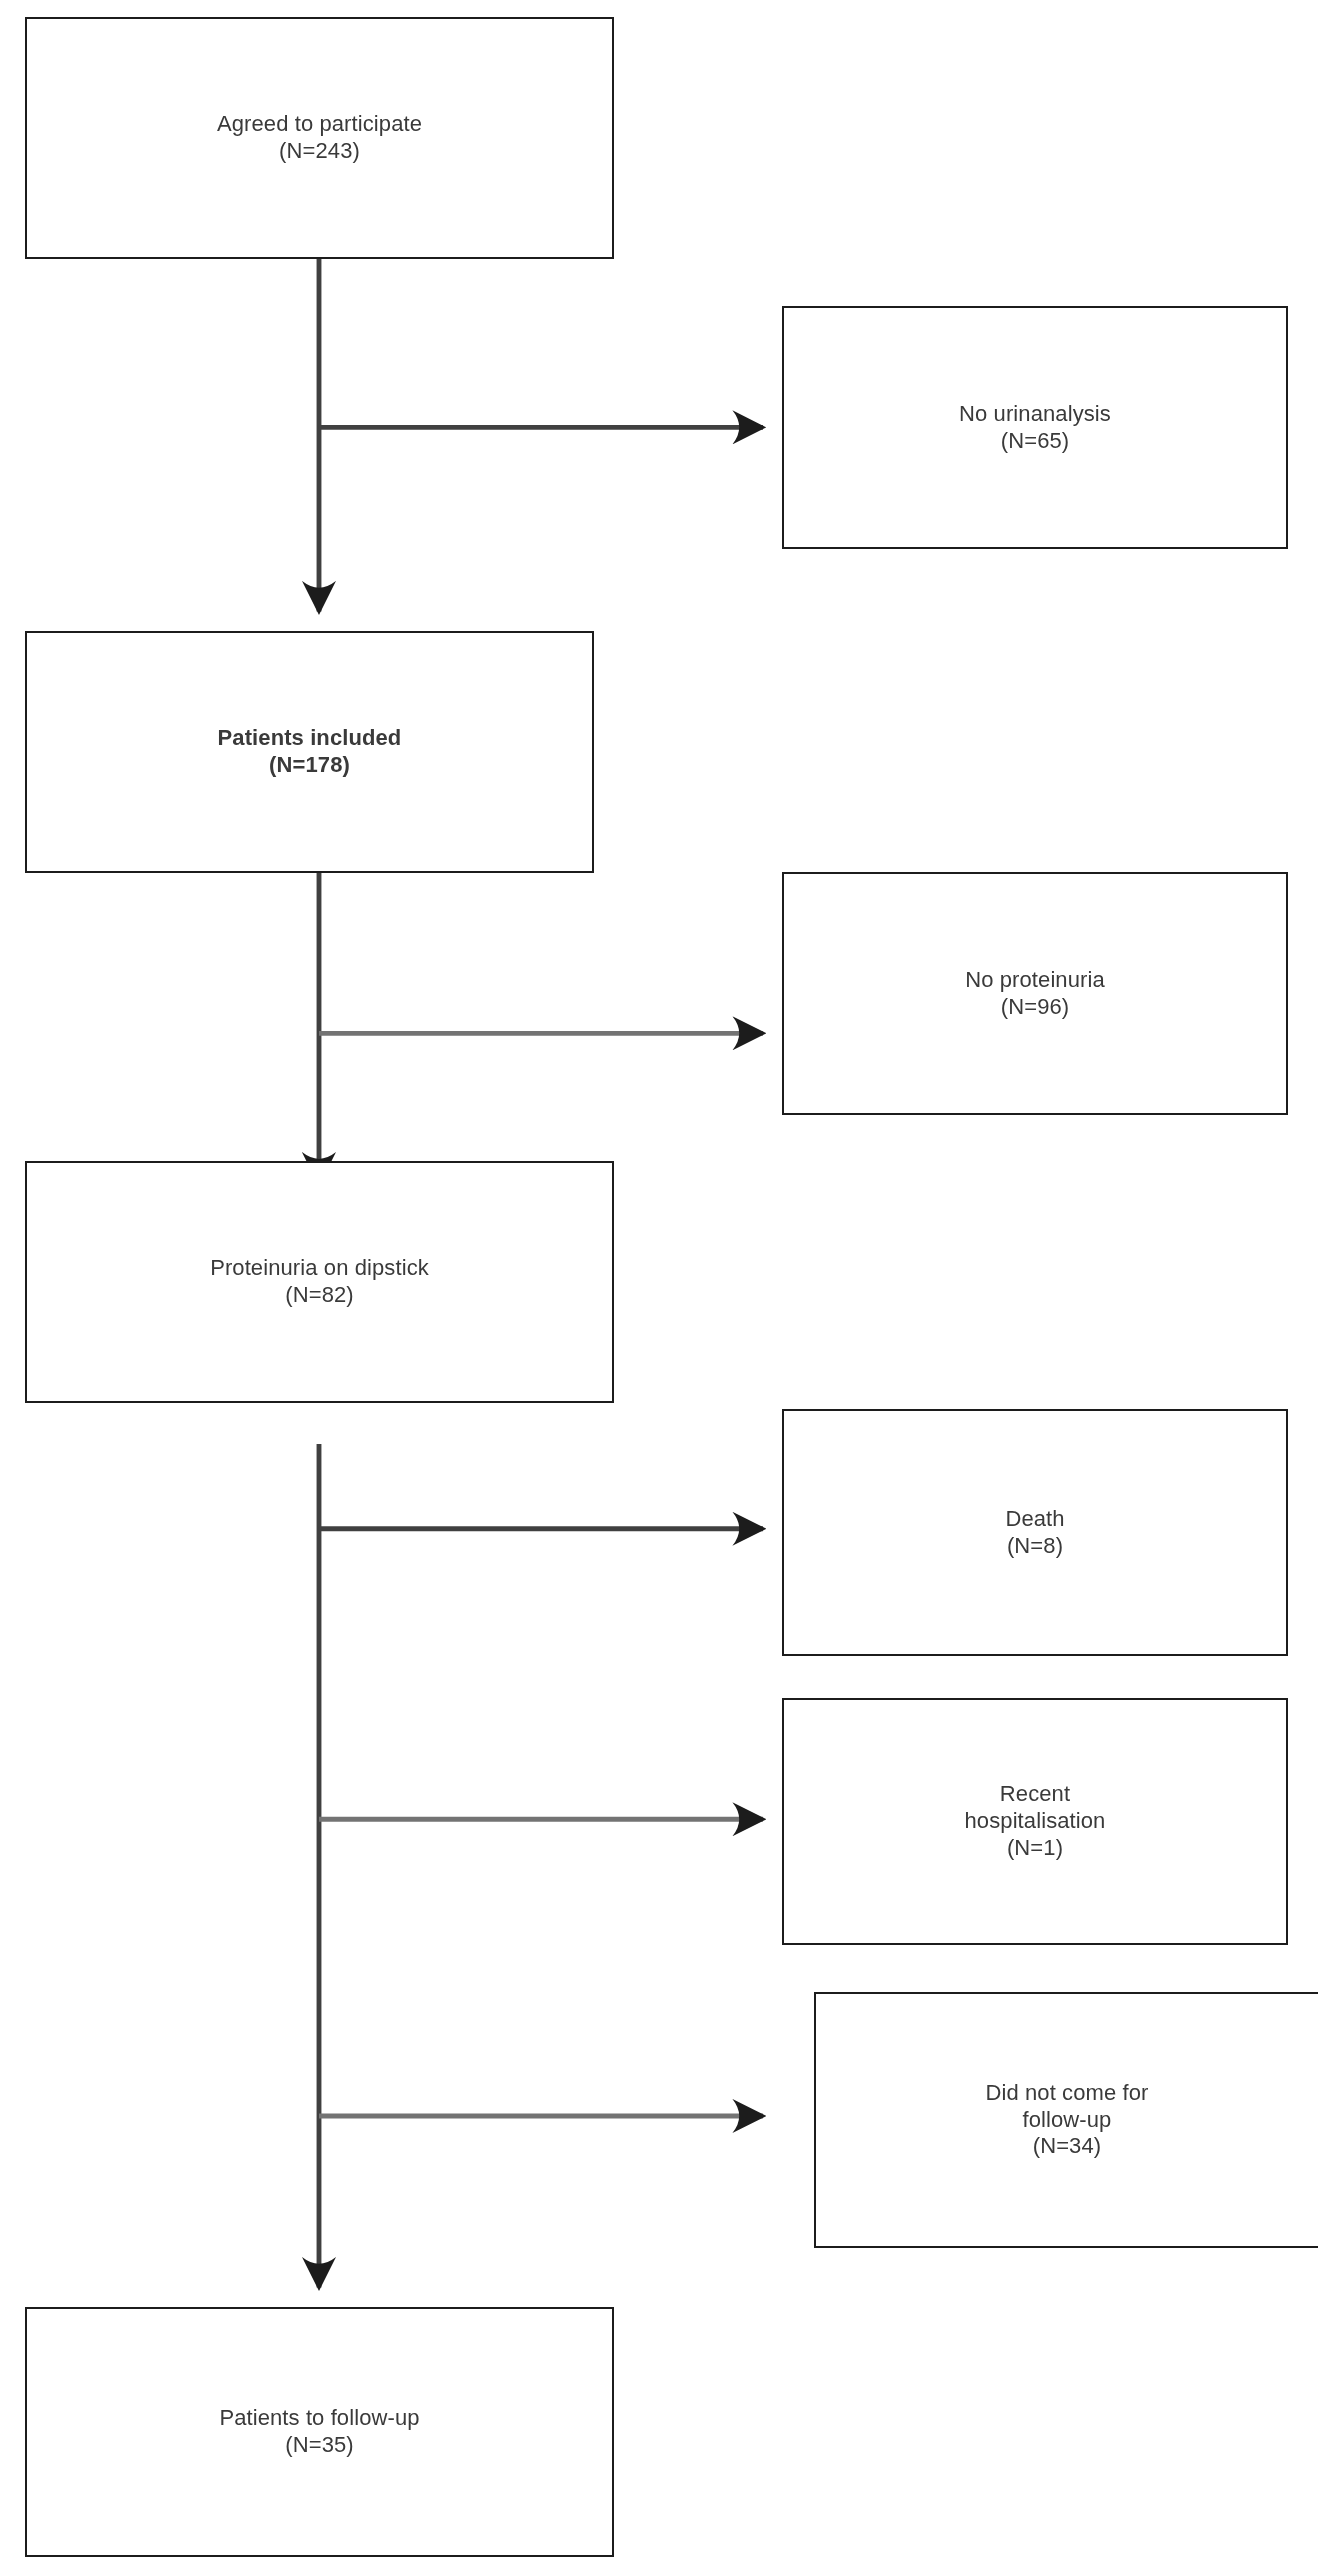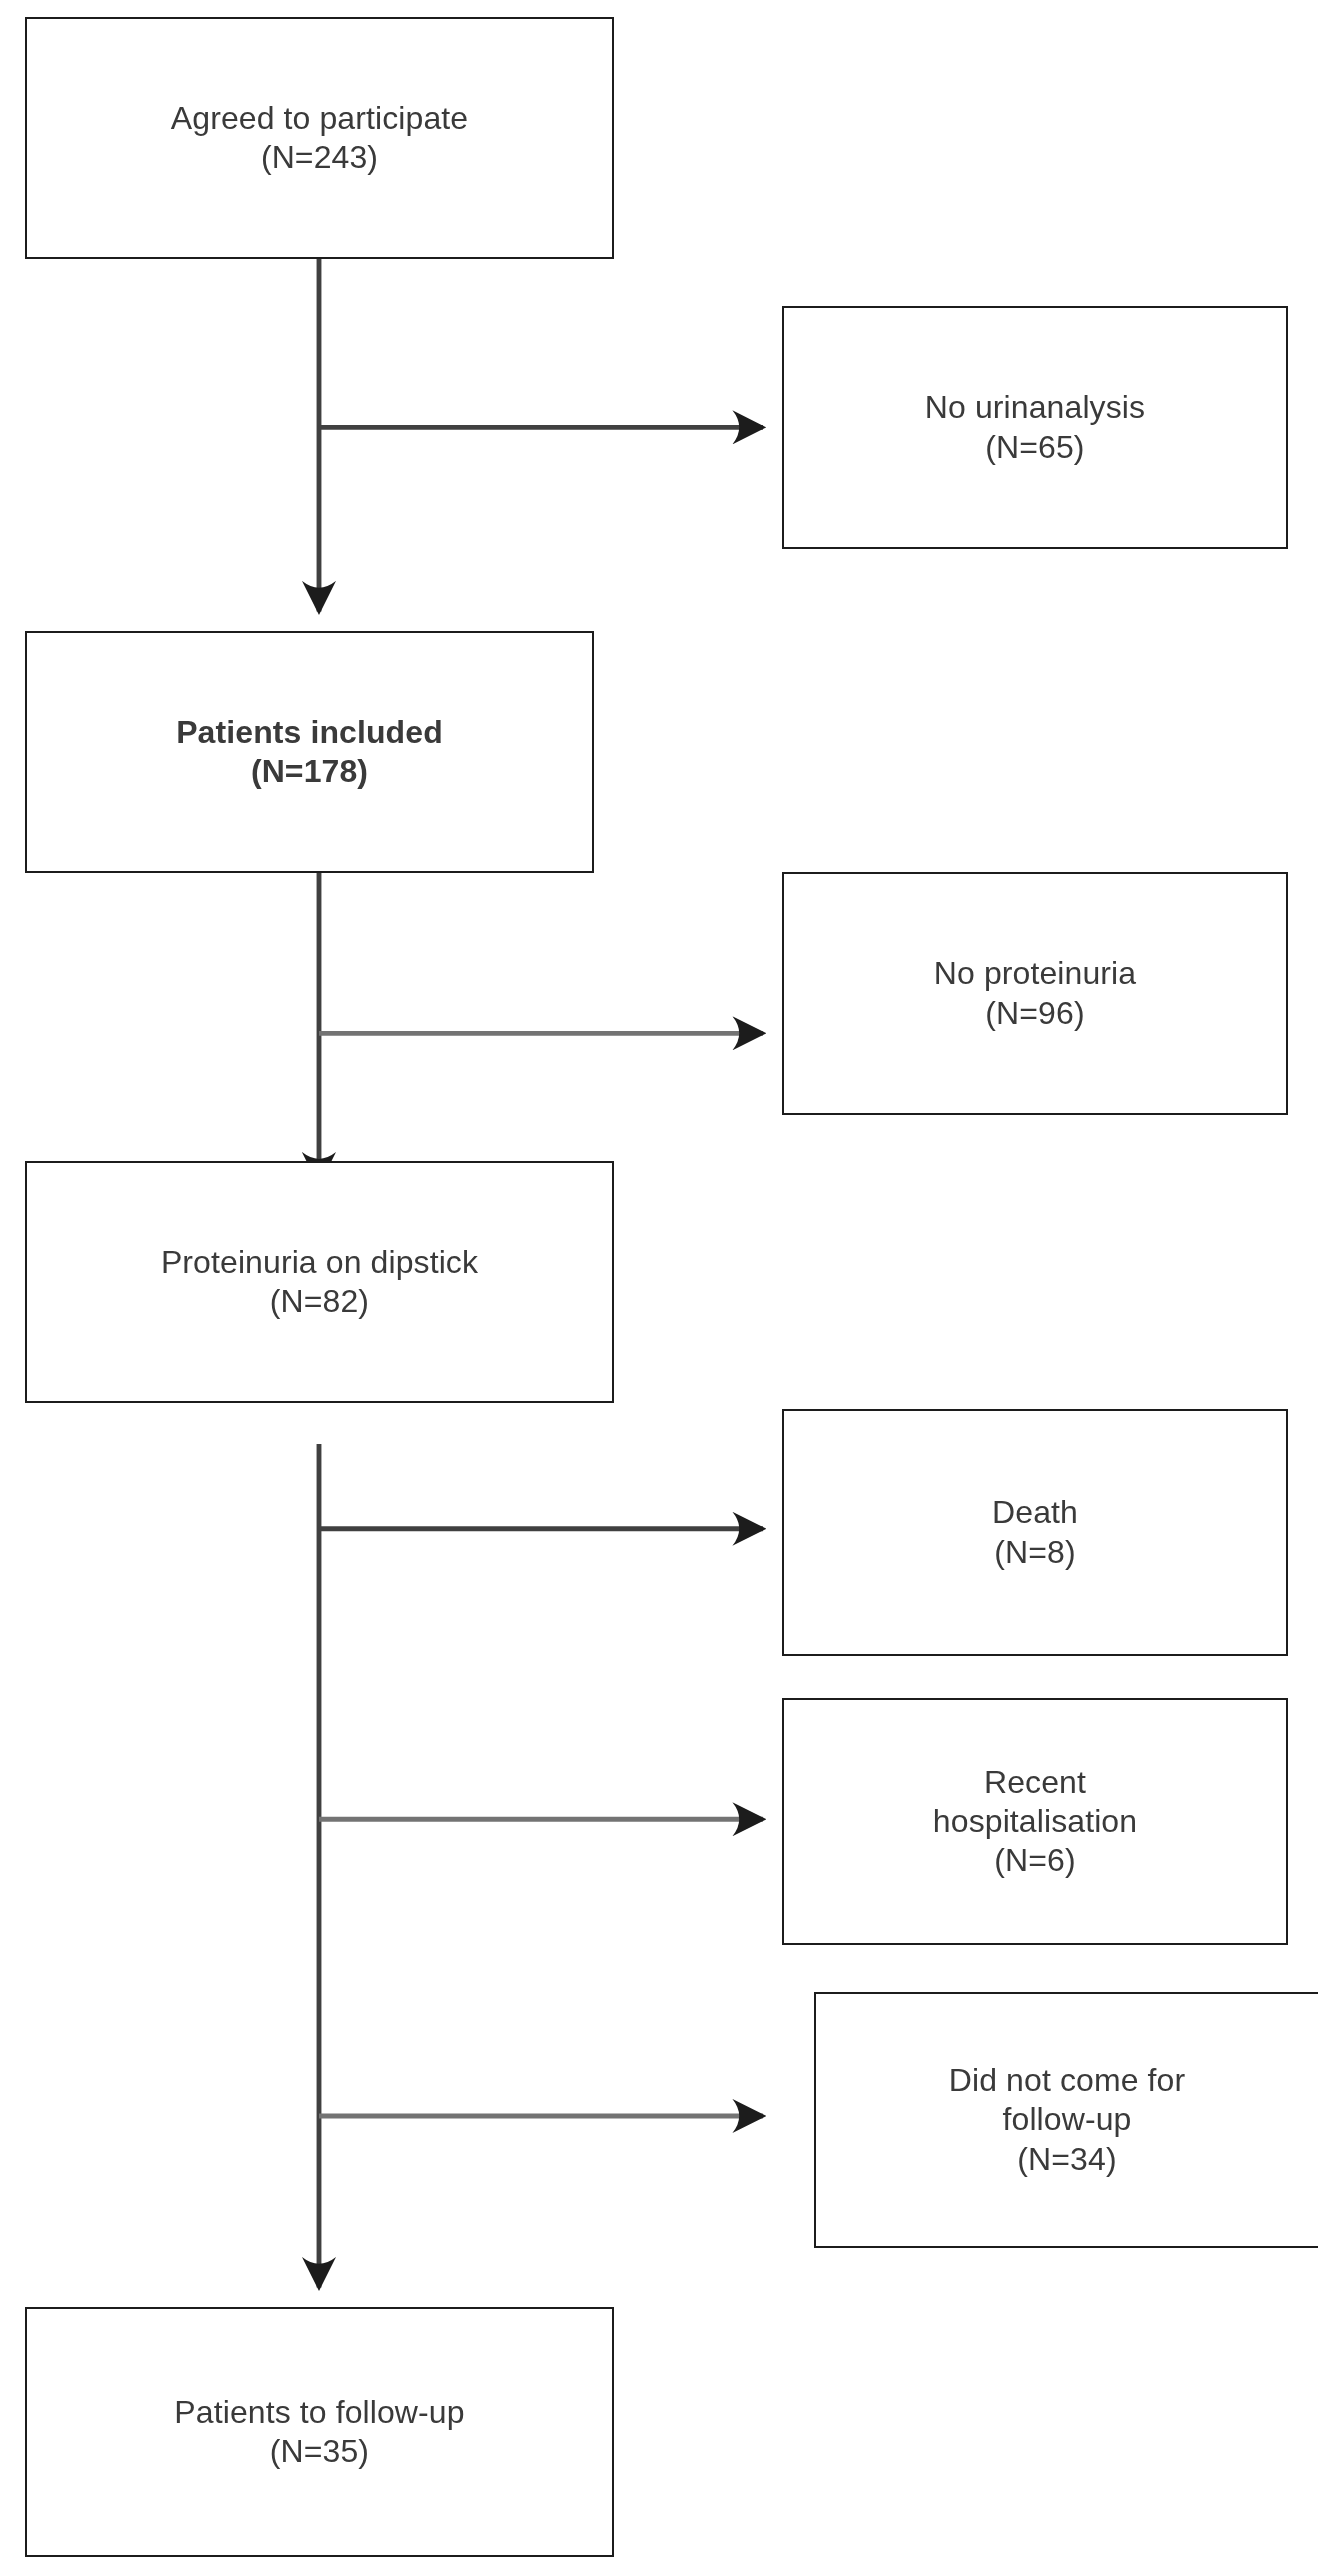--- a/index.html
+++ b/index.html
@@ -29,21 +29,21 @@
     box-sizing: border-box;
     background: #ffffff;
     border: 2.8px solid #1c1c1c;
     display: flex;
     align-items: center;
     justify-content: center;
     text-align: center;
   }
   .node-text {
     font-family: "Liberation Sans", sans-serif;
-    font-size: 32px;
+    font-size: 22px;
     line-height: 1.22;
     color: #3a3a3a;
     white-space: pre-line;
     letter-spacing: 0.1px;
     padding: 0 8.3px;
   }
 </style>
 </head>
 <body>
 
@@ -115,21 +115,21 @@
   </div>
 
   <div class="node-box" style="left:782px; top:1409px; width:506px; height:247px;">
     <div class="node-text">Death
 (N=8)</div>
   </div>
 
   <div class="node-box" style="left:782px; top:1698px; width:506px; height:247px;">
     <div class="node-text">Recent
 hospitalisation
-(N=6)</div>
+(N=1)</div>
   </div>
 
   <div class="node-box" style="left:814px; top:1992px; width:506px; height:256px;">
     <div class="node-text">Did not come for
 follow-up
 (N=34)</div>
   </div>
 
   <div class="node-box" style="left:25px; top:2307px; width:589px; height:250px;">
     <div class="node-text">Patients to follow-up

